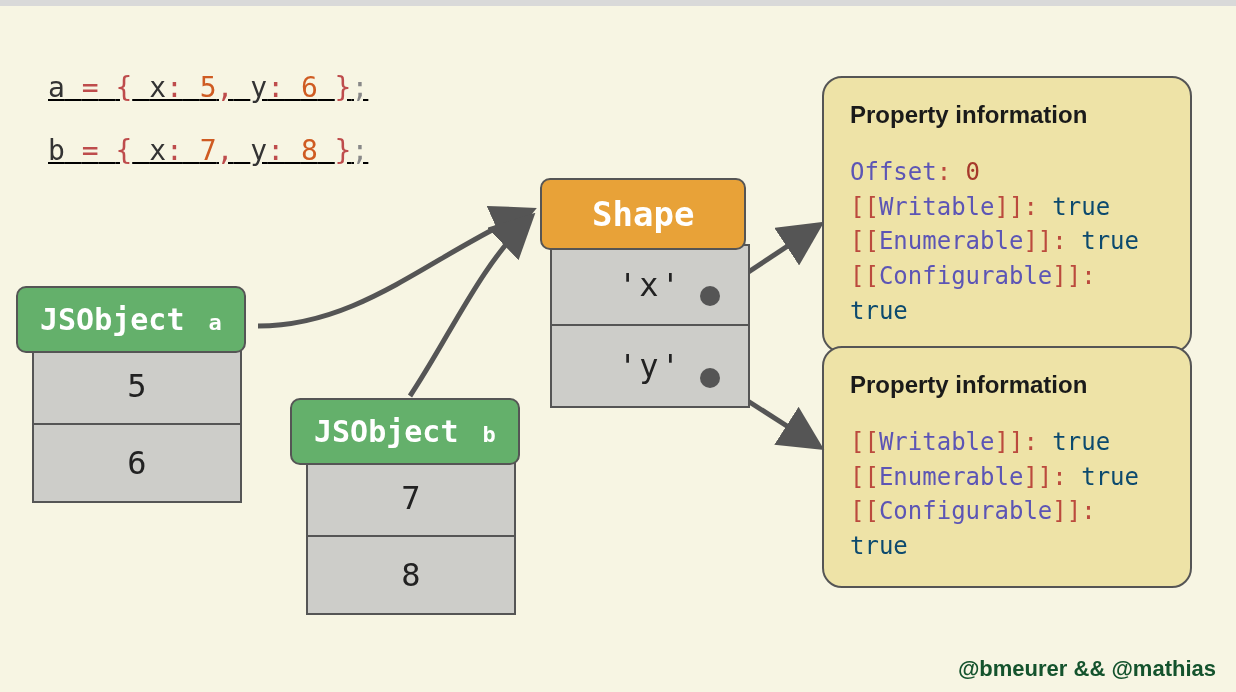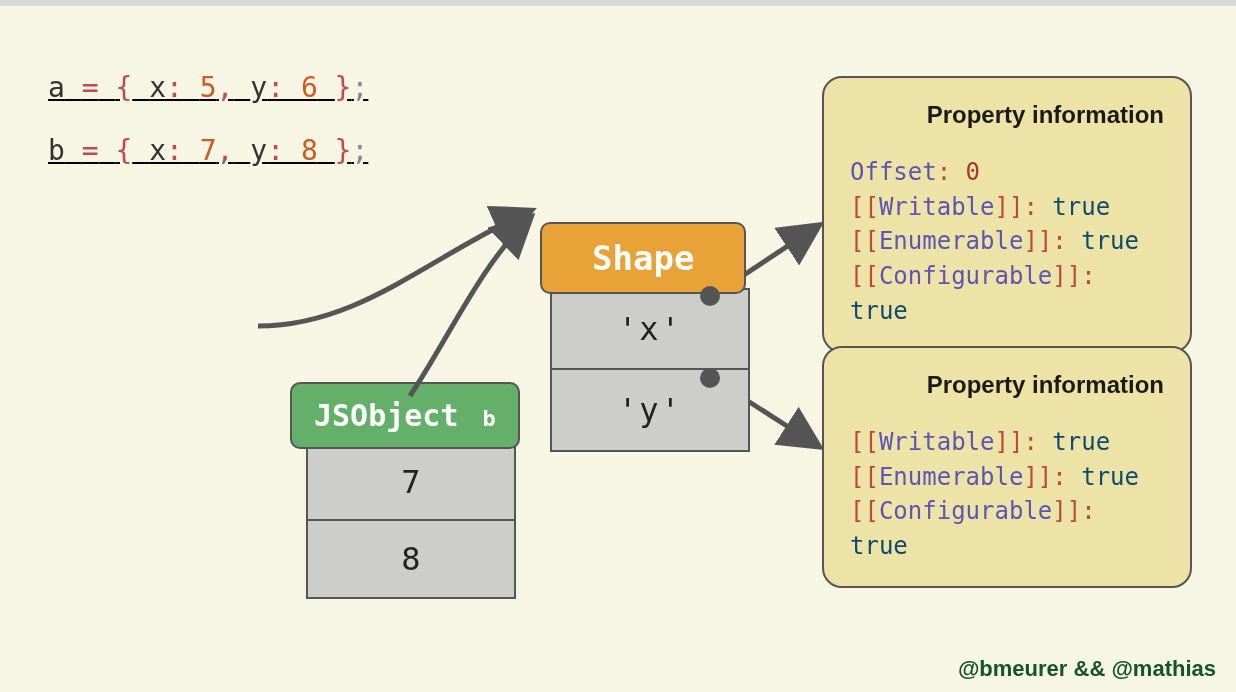--- a/index.html
+++ b/index.html
@@ -55,21 +55,21 @@
     border: 2px solid #555;
     display: flex;
     align-items: center;
     justify-content: center;
     font-size: 32px;
     color: #222;
   }
   .cell + .cell { border-top: none; }
 
   
-  .shape { position: absolute; z-index: 5; margin-top: 44px; }
+  .shape { position: absolute; z-index: 5; }
   .shape .header {
     background: #e8a238;
     color: #ffffff;
     border: 2px solid #555;
     border-radius: 10px;
     padding: 14px 50px;
     font-size: 34px;
     font-weight: 600;
     display: inline-block;
     position: relative;
@@ -95,21 +95,20 @@
     border-radius: 20px;
     padding: 20px 26px 22px 26px;
     font-size: 24px;
     line-height: 1.45;
   }
   .propbox .title {
     font-weight: 700;
     color: #1a1a1a;
     font-family: "Helvetica Neue", Arial, sans-serif;
     margin-bottom: 22px;
-    text-align: right;
   }
   .pi-key     { color: #5c55b5; margin-top: 29px; }
   .pi-punct   { color: #bb4a3d; }
   .pi-bracket { color: #bb4a3d; }
   .pi-val-num { color: #a6392b; }
   .pi-val-bool{ color: #0c4a6e; }
 
   
   .credit {
     position: absolute;
@@ -173,22 +172,32 @@
       <span class="tok-num">7</span><span class="tok-punct">,</span>
       <span> </span>
       <span class="tok-ident">y</span><span class="tok-punct">:</span>
       <span> </span>
       <span class="tok-num">8</span>
       <span> </span>
       <span class="tok-punct">}</span><span class="tok-semi">;</span>
     </div>
   </div>
 
-
-  <div class="jso" style="left:290px; top:376px;">
+  <div class="jso" style="left:16px; top:280px;">
+    <div class="header">
+      <span>JSObject</span>
+      <span class="suffix">a</span>
+    </div>
+    <div class="cells" style="margin-left:16px;">
+      <div class="cell">5</div>
+      <div class="cell">6</div>
+    </div>
+  </div>
+
+  <div class="jso" style="left:290px; top:392px;">
     <div class="header">
       <span>JSObject</span>
       <span class="suffix">b</span>
     </div>
     <div class="cells" style="margin-left:16px;">
       <div class="cell">7</div>
       <div class="cell">8</div>
     </div>
   </div>
 

